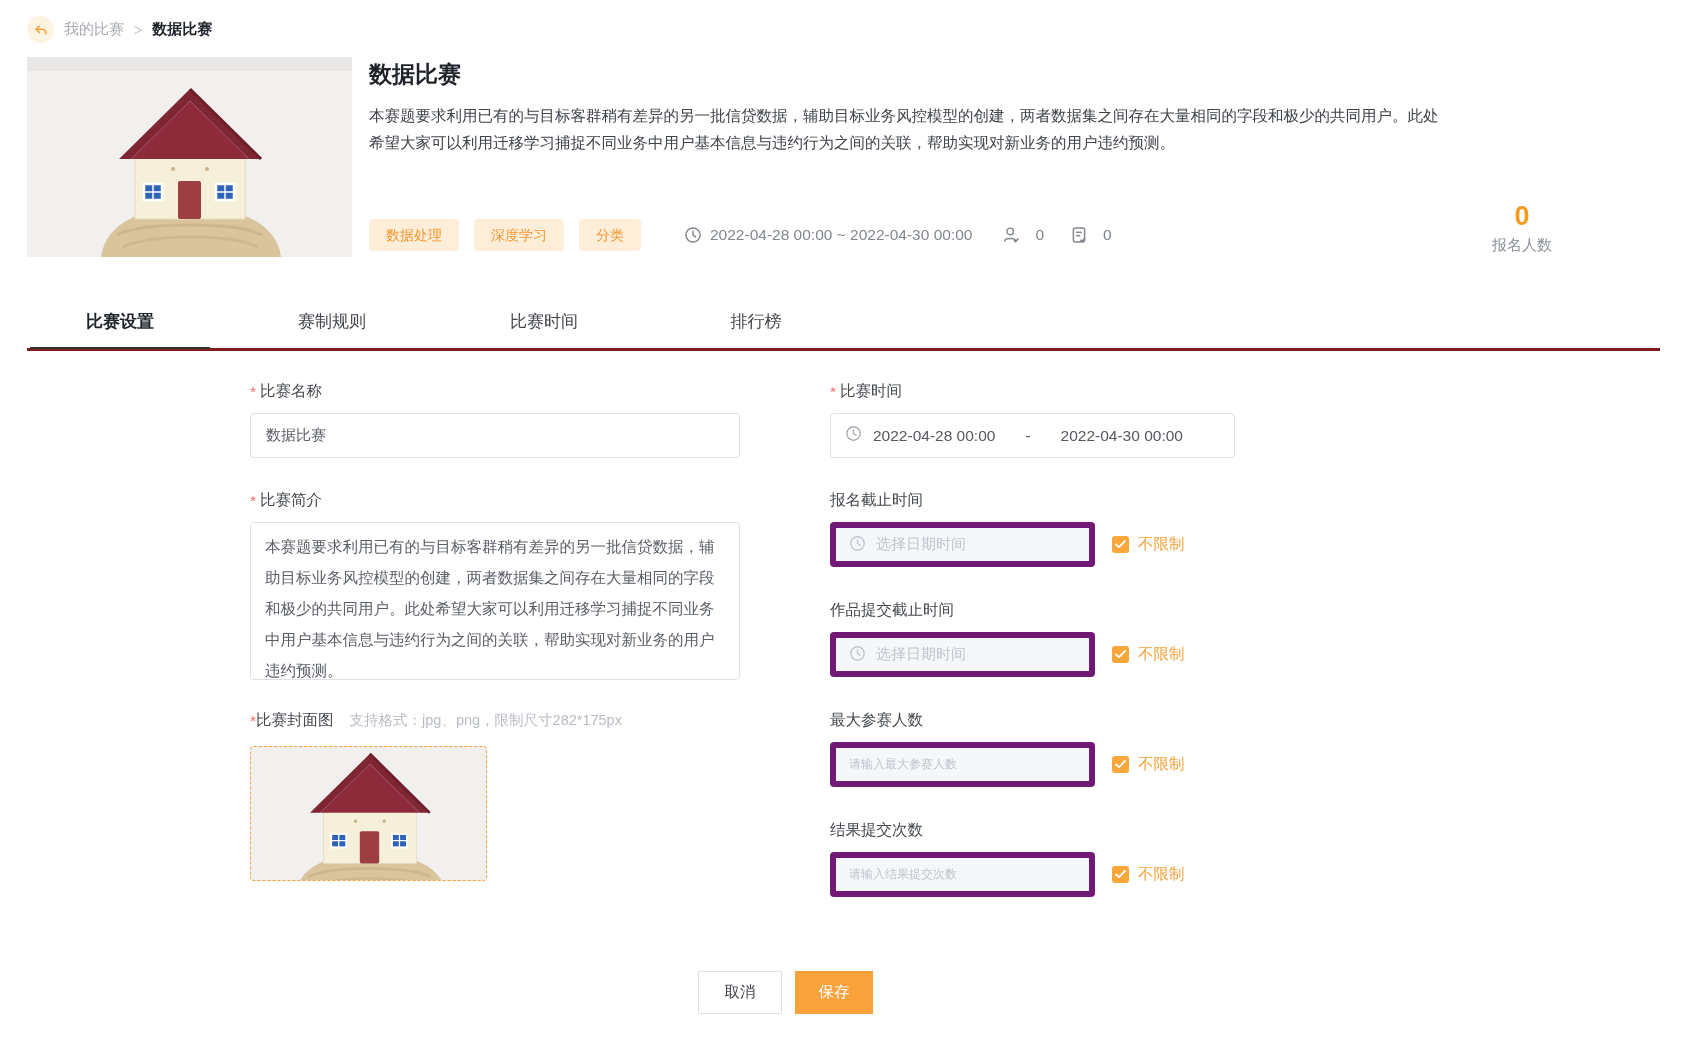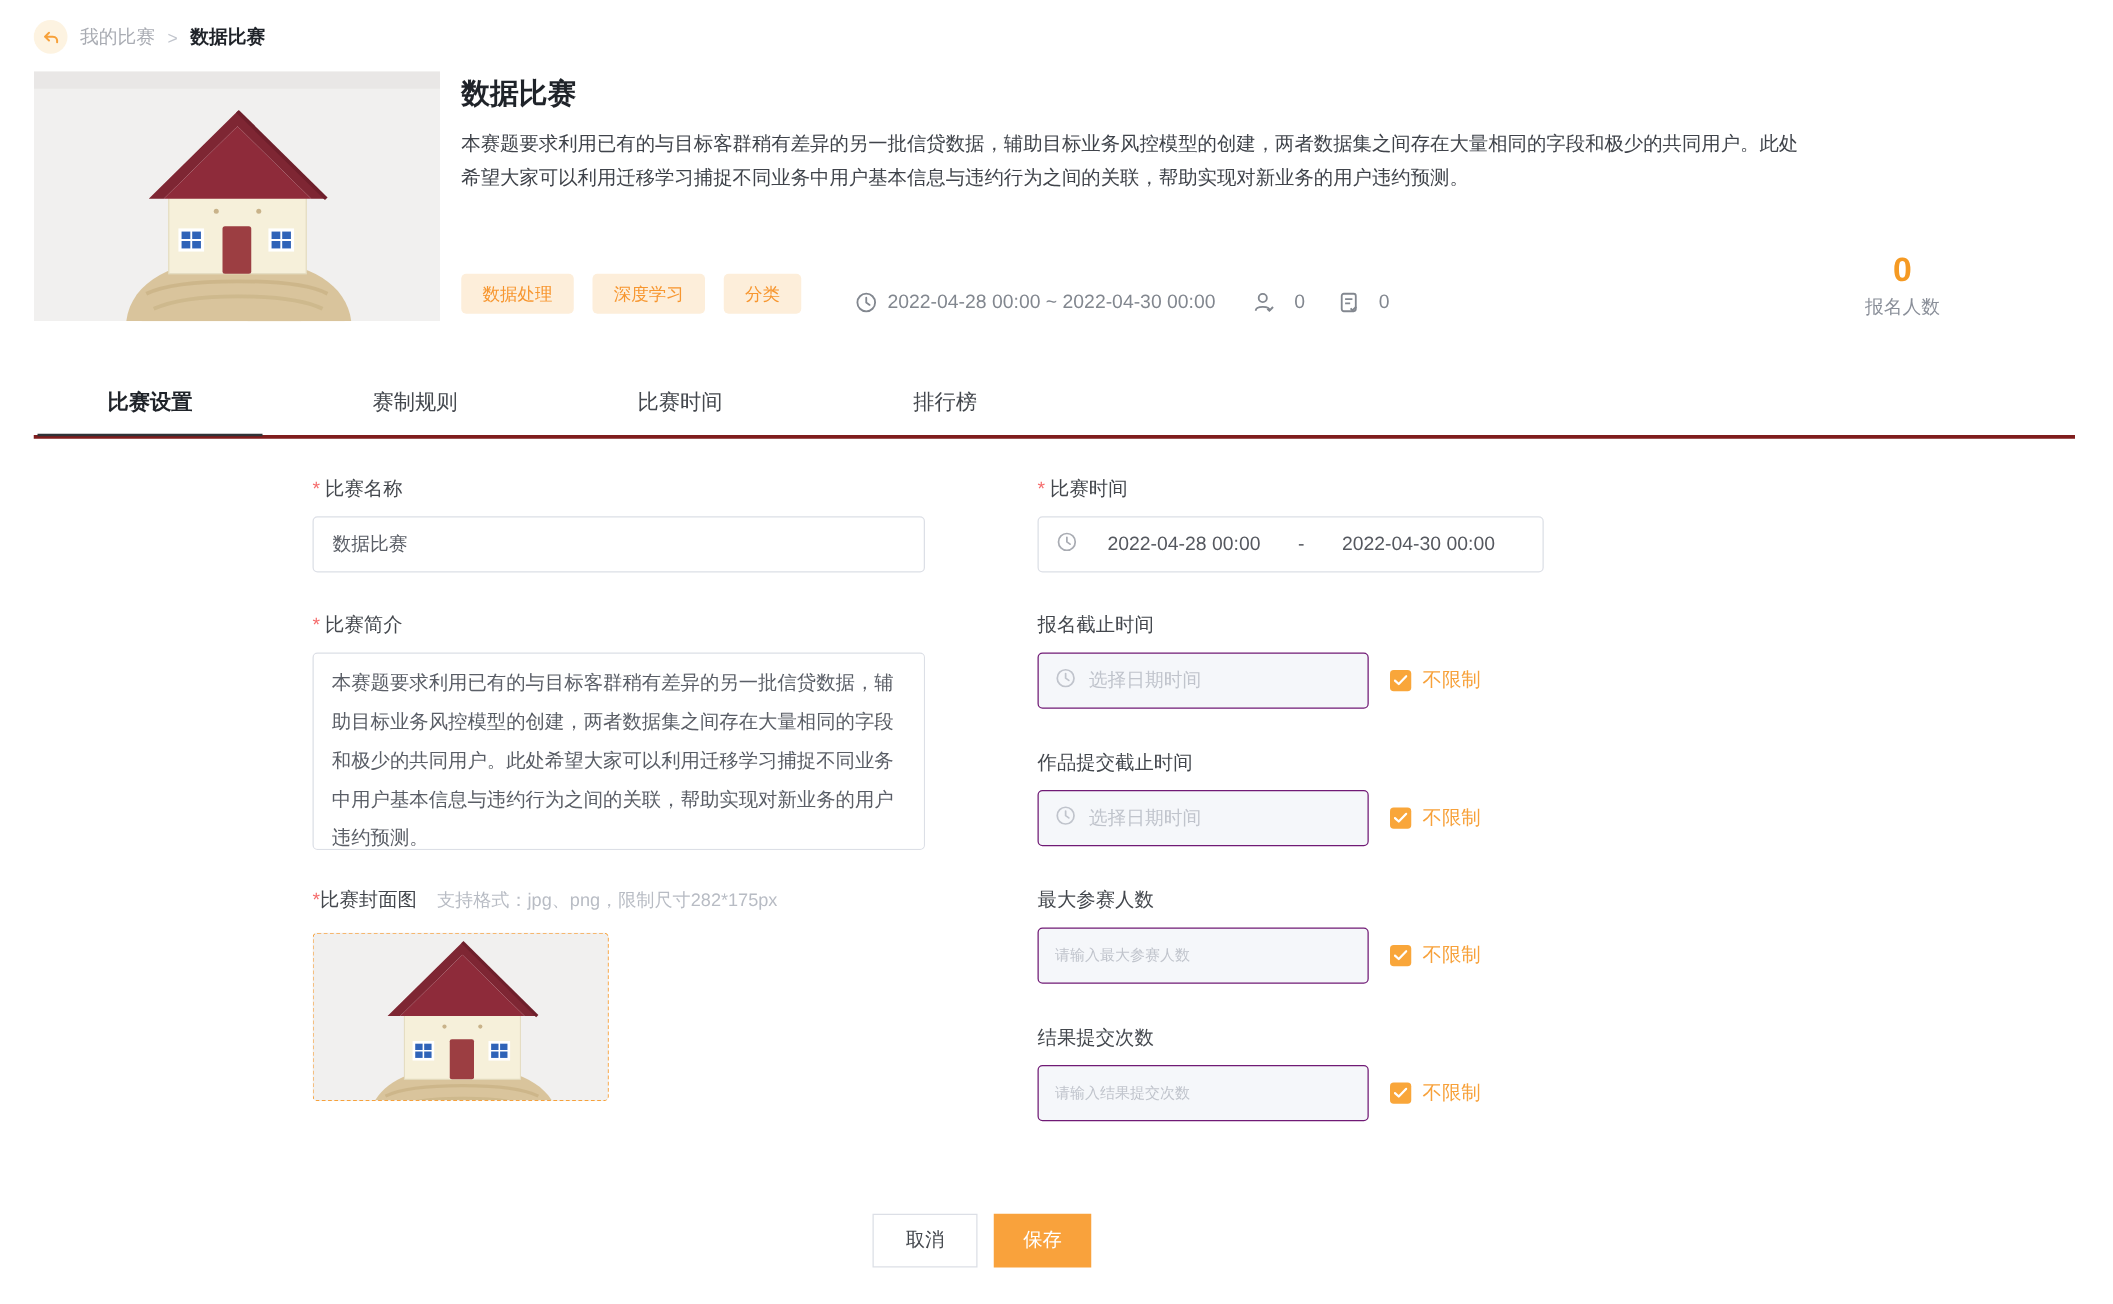--- a/index.html
+++ b/index.html
@@ -18,21 +18,21 @@
   .crumb-back { color:#a9acb3; cursor:pointer; }
   .crumb-sep { color:#c0c4cc; margin:0 10px; font-size:14px; }
   .crumb-cur { color:#1f2329; font-weight:bold; }
 
   
   .header { display:flex; }
   .cover { width:325px; height:200px; flex:none; overflow:hidden; }
   .header-body { flex:1; margin-left:17px; display:flex; flex-direction:column; min-width:0; }
   .h-title { font-size:23px; color:#1f2329; margin:2px 0 12px; font-weight:600; }
   .h-desc { font-size:15.5px; line-height:27px; color:#3f434a; max-width:1078px; }
-  .h-meta { margin-top:auto; display:flex; align-items:flex-end; padding-bottom:6px; }
+  .h-meta { margin-top:auto; display:flex; align-items:center; padding-bottom:6px; }
   .tag { background:#fdeeda; color:#f7962f; font-size:14px; line-height:1;
     padding:9px 17px; border-radius:4px; margin-right:15px; }
   .meta-group { display:flex; align-items:center; color:#82878f; font-size:15.5px; }
   .meta-icon { display:flex; margin-right:8px; }
   .meta-count { margin-left:7px; }
   .signup-stat { flex:none; align-self:flex-end; margin-left:auto; margin-right:108px;
     text-align:center; padding-bottom:2px; }
   .stat-num { color:#f59a23; font-size:27px; font-weight:bold; line-height:1.1; }
   .stat-label { color:#8a8f99; font-size:15px; margin-top:4px; }
 
@@ -61,25 +61,25 @@
     padding:8px 14px; font-size:15.5px; line-height:31px; color:#5a5e66; resize:none;
     outline:none; font-family:inherit; display:block; }
 
   .cover-preview { margin-top:15px; width:237px; height:135px; border:1px dashed #f7a13a;
     border-radius:4px; overflow:hidden; cursor:pointer; background:#f1f0ef; }
   .cover-preview svg { display:block; }
 
   .range-input { display:flex; align-items:center; width:405px; height:45px;
     border:1px solid #dcdfe6; border-radius:4px; padding:0 14px; font-size:15.5px;
     color:#55585f; background:#fff; cursor:pointer; }
-  .range-input .val { margin-left:24px; }
+  .range-input .val { margin-left:11px; }
   .range-sep { margin:0 30px; color:#55585f; }
 
   .check-row { display:flex; align-items:center; }
-  .dis-input { width:265px; height:45px; background:#f5f7fa; border:1px solid #701a75;
+  .dis-input { width:265px; height:45px; background:#f5f7fa; border:6px solid #701a75;
     border-radius:4px; display:flex; align-items:center; padding:0 13px;
     color:#c0c4cc; font-size:15px; cursor:not-allowed; }
   .dis-input .ph { margin-left:10px; }
   .dis-input input { border:none; background:transparent; width:100%; height:100%;
     font-size:12px; font-family:Liberation Serif, serif; color:#5a5e66; outline:none; padding:0; }
   .dis-input input::placeholder { color:#c0c4cc; }
   .checkbox { width:17px; height:17px; background:#f9a63a; border-radius:3px;
     margin:0 9px 0 17px; display:flex; align-items:center; justify-content:center;
     cursor:pointer; flex:none; }
   .unlimited { color:#f7a13a; font-size:15.5px; }

